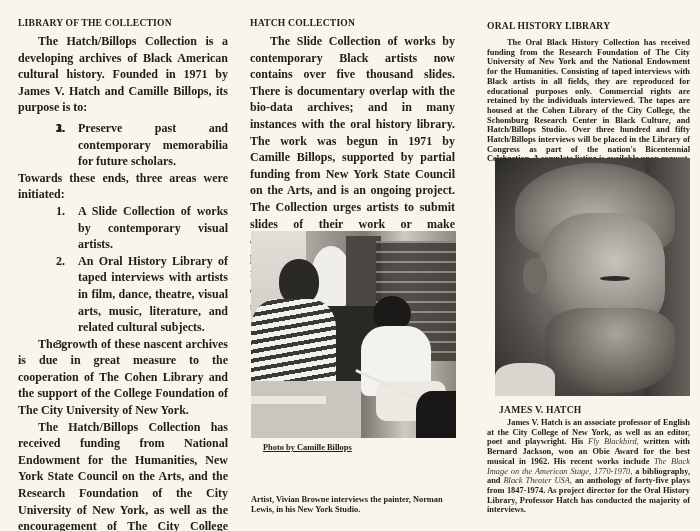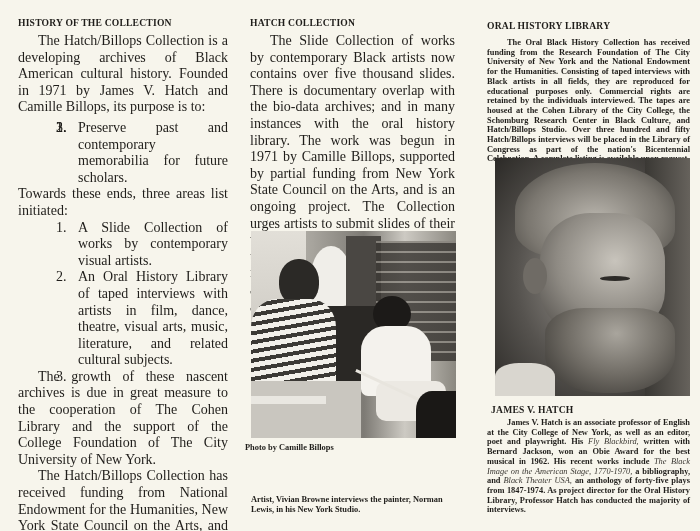--- a/index.html
+++ b/index.html
@@ -12,21 +12,21 @@
   .col { position:absolute; top:0; }
   .col1 { left:18px; width:210px; }
   .col2 { left:250px; width:205px; }
   .col3 { left:487px; width:203px; }
 
   h2 {
     margin:0; font-weight:bold; font-size:9.6px; letter-spacing:0.2px;
     position:absolute; white-space:nowrap;
   }
   .loose p, .loose li, .loose .line {
-    font-size:14px; line-height:16.6px; font-weight:normal;
+    font-size:12px; line-height:16.6px; font-weight:bold;
   }
   .loose p { margin:0; text-align:justify; }
   .indent { text-indent:20px; }
 
   ol { margin:0; padding:0; list-style:none; }
   ol li { position:relative; padding-left:22px; text-align:justify; margin-left:38px; }
   ol li .num { position:absolute; left:0; top:0; }
 
   .tight p {
     margin:0; font-size:8.4px; line-height:9.7px; font-weight:bold; text-align:justify;
@@ -42,29 +42,29 @@
   #photo1 { left:251px; top:231px; width:205px; height:207px;
     background:linear-gradient(90deg,#cfccc4 0%,#a7a49d 30%,#7d7a74 55%,#cdcac3 75%,#8b8880 100%); }
   #photo2 { left:495px; top:158px; width:195px; height:238px;
     background:radial-gradient(ellipse at 50% 50%,#9a9690 0%,#56534f 55%,#2b2926 100%); }
   .shape { position:absolute; }
 </style>
 </head>
 <body>
 
 <section class="col col1 loose">
-  <h2 style="top:17px;left:0;">HISTORY OF THE COLLECTION</h2>
+  <h2 style="top:17px;left:0;">LIBRARY OF THE COLLECTION</h2>
   <div style="position:absolute;top:33px;left:0;width:210px;">
     <p class="indent">The Hatch/Billops Collection is a developing archives of Black American cultural history. Founded in 1971 by James V. Hatch and Camille Billops, its purpose is to:</p>
     <ol style="margin-top:4px;">
       <li><span class="num">1.</span></li>
       <li><span class="num">2.</span></li>
       <li><span class="num">3.</span><span>Preserve past and contemporary memorabilia for future scholars.</span></li>
     </ol>
-    <p>Towards these ends, three areas list initiated:</p>
+    <p>Towards these ends, three areas were initiated:</p>
     <ol>
       <li><span class="num">1.</span><span>A Slide Collection of works by contemporary visual artists.</span></li>
       <li><span class="num">2.</span><span>An Oral History Library of taped interviews with artists in film, dance, theatre, visual arts, music, literature, and related cultural subjects.</span></li>
       <li><span class="num">3.</span></li>
     </ol>
     <p class="indent">The growth of these nascent archives is due in great measure to the cooperation of The Cohen Library and the support of the College Foundation of The City University of New York.</p>
     <p class="indent">The Hatch/Billops Collection has received funding from National Endowment for the Humanities, New York State Council on the Arts, and the Research Foundation of the City University of New York, as well as the encouragement of The City College administration.</p>
   </div>
 </section>
 
@@ -87,29 +87,29 @@
   <div class="shape" style="left:0;top:68px;width:85px;height:95px;background:repeating-linear-gradient(170deg,#f2f0ea 0 5px,#3b3935 5px 9px);border-radius:30% 30% 8% 8%;"></div>
   <div class="shape" style="left:0;top:150px;width:110px;height:57px;background:#c9c6bf;"></div>
   <div class="shape" style="left:0;top:165px;width:75px;height:8px;background:#e9e7e1;"></div>
 
   <div class="shape" style="left:122px;top:65px;width:38px;height:36px;background:#1c1a18;border-radius:50%;"></div>
   <div class="shape" style="left:110px;top:95px;width:70px;height:70px;background:#f4f2ed;border-radius:35% 35% 10% 10%;"></div>
   <div class="shape" style="left:125px;top:150px;width:70px;height:40px;background:#ece9e3;border-radius:10px;"></div>
   <div class="shape" style="left:100px;top:160px;width:105px;height:3px;background:#e8e5de;transform:rotate(25deg);"></div>
   <div class="shape" style="left:165px;top:160px;width:40px;height:47px;background:#1a1816;border-radius:40% 0 0 0;"></div>
 </div>
-<div class="caption" style="left:245px;top:443px;">Photo by Camille Billops</div>
+<div class="caption" style="left:263px;top:443px;text-decoration:underline;">Photo by Camille Billops</div>
 <div class="caption" style="left:251px;top:495px;width:210px;">Artist, Vivian Browne interviews the painter, Norman Lewis, in his New York Studio.</div>
 
 <section class="col col3 tight">
   <h2 style="top:20px;left:0;">ORAL HISTORY LIBRARY</h2>
   <div style="position:absolute;top:38px;left:0;width:203px;">
     <p class="indent">The Oral Black History Collection has received funding from the Research Foundation of The City University of New York and the National Endowment for the Humanities. Consisting of taped interviews with Black artists in all fields, they are reproduced for educational purposes only. Commercial rights are retained by the individuals interviewed. The tapes are housed at the Cohen Library of the City College, the Schomburg Research Center in Black Culture, and Hatch/Billops Studio. Over three hundred and fifty Hatch/Billops interviews will be placed in the Library of Congress as part of the nation's Bicentennial Celebration. A complete listing is available upon request.</p>
   </div>
-  <h2 style="top:404px;left:4px;">JAMES V. HATCH</h2>
+  <h2 style="top:404px;left:12px;">JAMES V. HATCH</h2>
   <div style="position:absolute;top:418px;left:0;width:203px;">
     <p class="indent"><span>James V. Hatch is an associate professor of English at the City College of New York, as well as an editor, poet and playwright. His </span><em>Fly Blackbird,</em><span> written with Bernard Jackson, won an Obie Award for the best musical in 1962. His recent works include </span><em>The Black Image on the American Stage, 1770-1970,</em><span> a bibliography, and </span><em>Black Theater USA,</em><span> an anthology of forty-five plays from 1847-1974. As project director for the Oral History Library, Professor Hatch has conducted the majority of interviews.</span></p>
   </div>
 </section>
 
 <div class="photo" id="photo2" title="Portrait photograph of James V. Hatch">
   <div class="shape" style="left:150px;top:0;width:45px;height:238px;background:linear-gradient(90deg,#3a3834,#66625c);"></div>
 
   <div class="shape" style="left:20px;top:5px;width:160px;height:95px;background:radial-gradient(ellipse at 50% 60%,#b9b5ad 0%,#7a766f 60%,#3d3b37 100%);border-radius:50% 50% 30% 30%;"></div>
 

